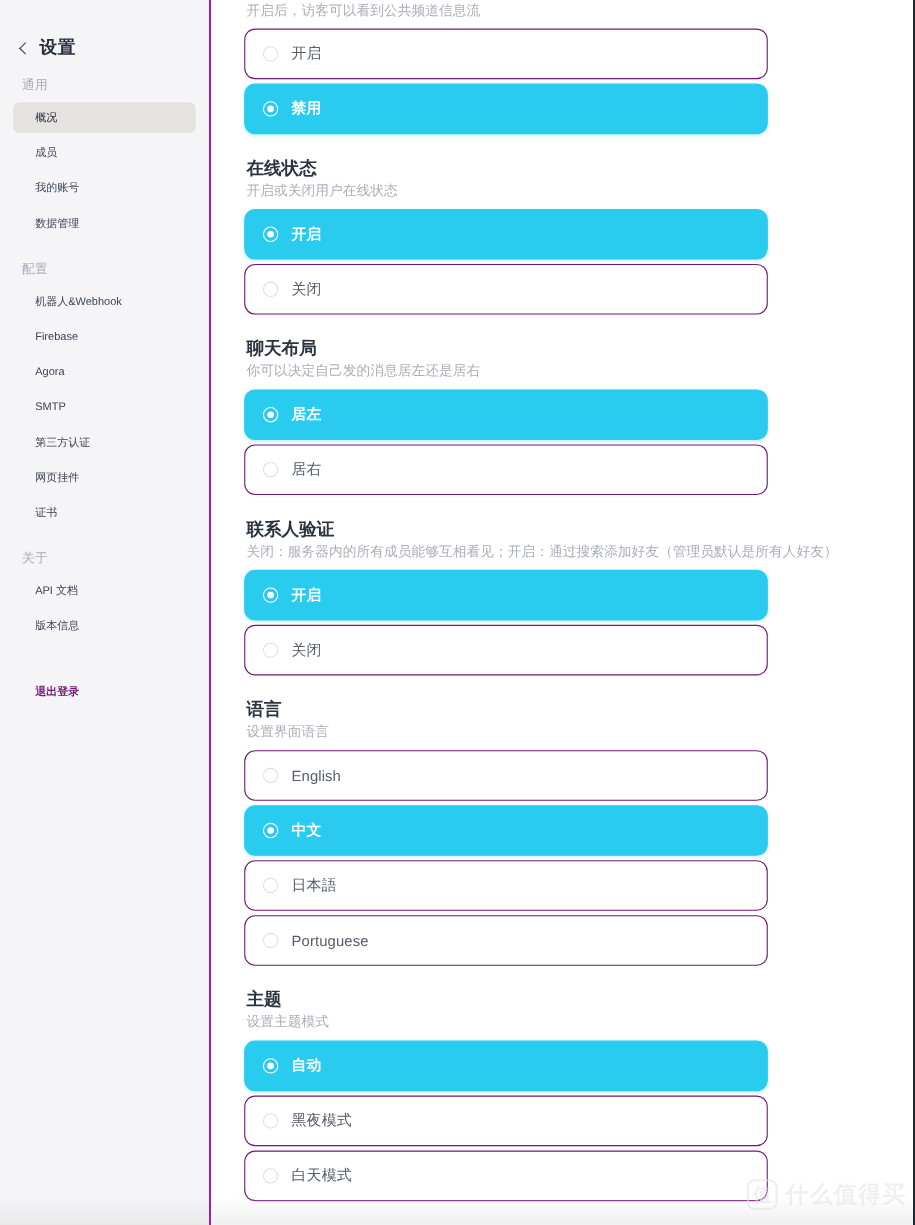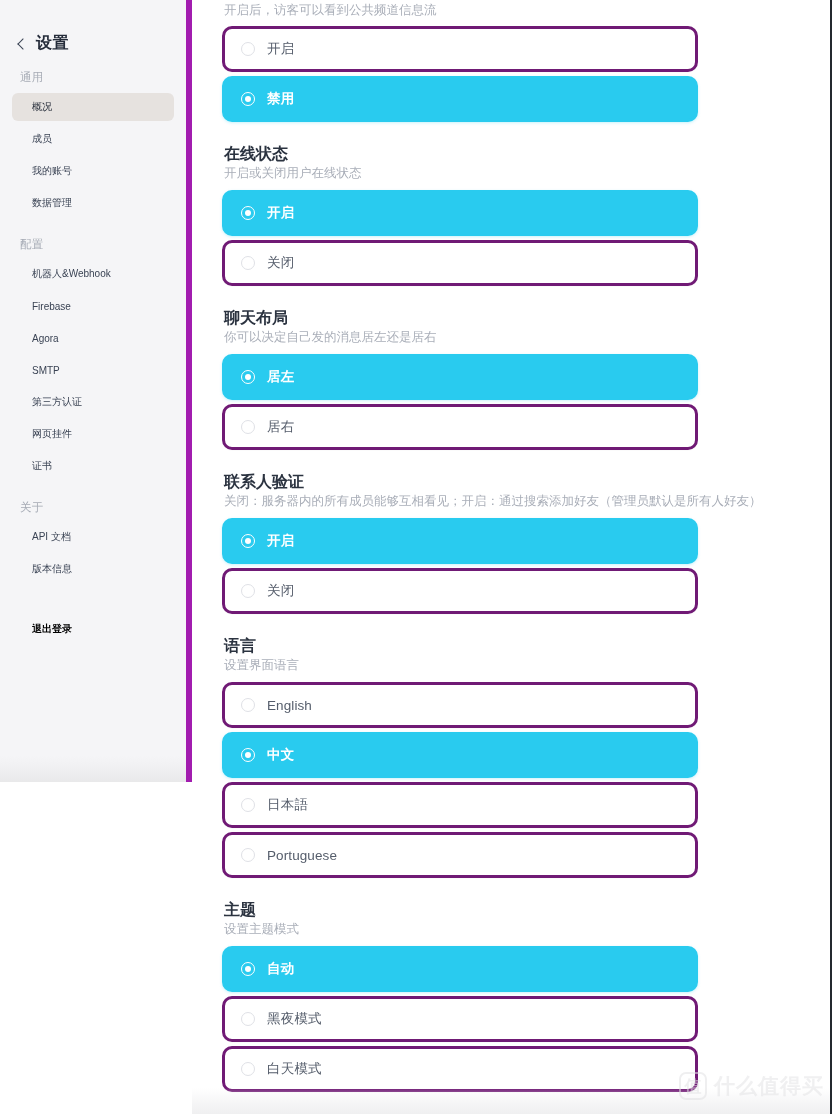--- a/index.html
+++ b/index.html
@@ -16,23 +16,23 @@
     display: flex;
     background: #ffffff;
     border-right: 2px solid #24292f;
     overflow: hidden;
   }
 
   
   #sidebar {
     width: 192px;
     min-width: 192px;
-    height: 782px;
+    height: 1114px;
     background: #f5f5f7;
-    border-right: 6px solid #a21caf;
+    border-right: 2px solid #a21caf;
     position: relative;
     overflow: hidden;
   }
   .side-header {
     display: flex;
     align-items: center;
     gap: 10px;
     padding: 26px 0 0 16px;
     height: 60px;
   }
@@ -77,21 +77,21 @@
     border-radius: 6px;
     white-space: nowrap;
     font-weight: 500;
     cursor: pointer;
   }
   .side-item-wrap { padding: 2px 0; }
   .side-item.active {
     background: #e6e2df;
     color: #242b38;
   }
-  .side-item.danger { color: #000000; font-weight: bold; }
+  .side-item.danger { color: #701a75; font-weight: bold; }
   .logout-wrap { margin-top: 30px; }
 
   
   #content {
     flex: 1;
     height: 1114px;
     background: #ffffff;
     position: relative;
     overflow: hidden;
     padding: 0 132px 0 30px;
@@ -119,21 +119,21 @@
   }
   .sec-desc {
     font-size: 12.5px;
     color: #a9aeb8;
     line-height: 18px;
     padding: 1px 0 8px 2px;
     white-space: nowrap;
   }
   .opt {
     height: 46px;
-    border: 3px solid #701a75;
+    border: 1px solid #701a75;
     border-radius: 10px;
     background: #ffffff;
     display: flex;
     align-items: center;
     padding-left: 16px;
     margin-bottom: 4px;
     cursor: pointer;
     box-shadow: 0 1px 1px rgba(30,40,60,0.02);
   }
   .opt.sel {

